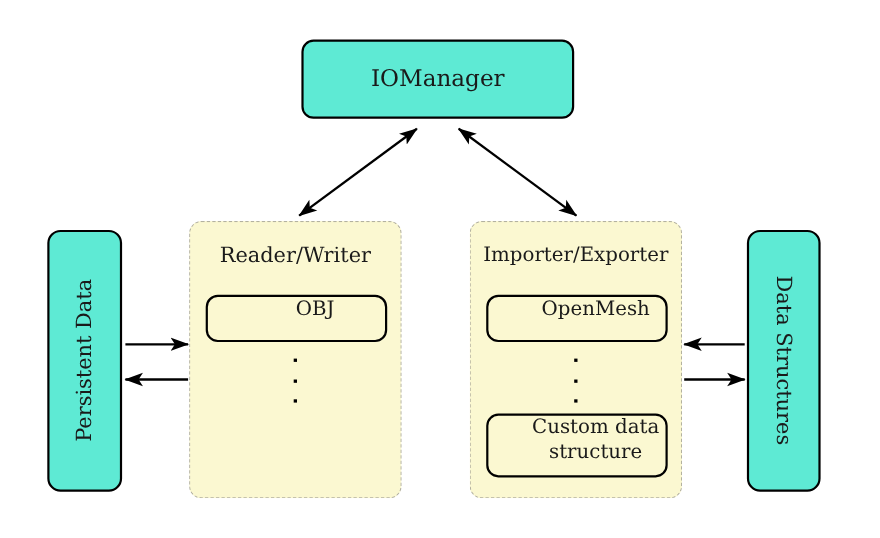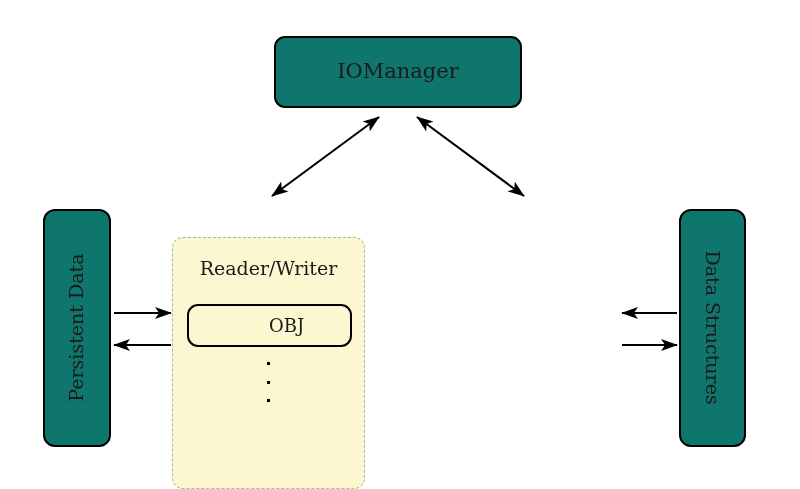--- a/index.html
+++ b/index.html
@@ -15,21 +15,21 @@
     font-family: "DejaVu Serif", "Liberation Serif", serif;
     overflow: hidden;
   }
 
   
   .node {
     position: absolute;
     box-sizing: border-box;
     border: 2.6px solid #000000;
     border-radius: 11px;
-    background: #0f766e;
+    background: #5eead4;
     display: flex;
     align-items: center;
     justify-content: center;
     text-align: right;
     color: #1a1a1a;
   }
 
   .node-label {
     display: block;
     line-height: 1.22;
@@ -74,21 +74,20 @@
 
   
   .group {
     position: absolute;
     box-sizing: border-box;
     background: #fbf8d1;
     border: 1.6px dashed #b3b1a0;
     border-radius: 11px;
     top: 201px;
     height: 252px;
-    margin-top: 36px;
   }
   #group-readerwriter { left: 172px; width: 193px; }
   #group-importerexporter { left: 427px; width: 193px; }
 
   .group-title {
     position: absolute;
     left: 0;
     right: 0;
     top: 19px;
     text-align: center;
@@ -99,21 +98,21 @@
   #group-importerexporter .group-title { font-size: 18px; }
 
   
   .inner-node {
     position: absolute;
     box-sizing: border-box;
     border: 2.6px solid #000000;
     border-radius: 11px;
     background: #fbf8d1;
     display: flex;
-    align-items: center;
+    align-items: flex-start;
     justify-content: center;
     text-align: center;
     font-size: 18px;
     color: #1a1a1a;
     left: 14px;
     width: 165px;
     padding-left: 34px;
   }
   .inner-top { top: 66px; height: 43px; }
   .inner-bottom { top: 174px; height: 58px; }
@@ -196,14 +195,32 @@
     </div>
 
     <div class="vdots">
       <i></i>
         <i></i>
         <i></i>
     </div>
 
   </div>
 
+  <div class="group" id="group-importerexporter">
+    <div class="group-title">Importer/Exporter</div>
+
+    <div class="inner-node inner-top">
+      <span class="node-label">OpenMesh</span>
+    </div>
+
+    <div class="vdots">
+      <i></i>
+        <i></i>
+        <i></i>
+    </div>
+
+    <div class="inner-node inner-bottom">
+      <span class="node-label">Custom data
+structure</span>
+    </div>
+  </div>
 
 </div>
 
 </body></html>

